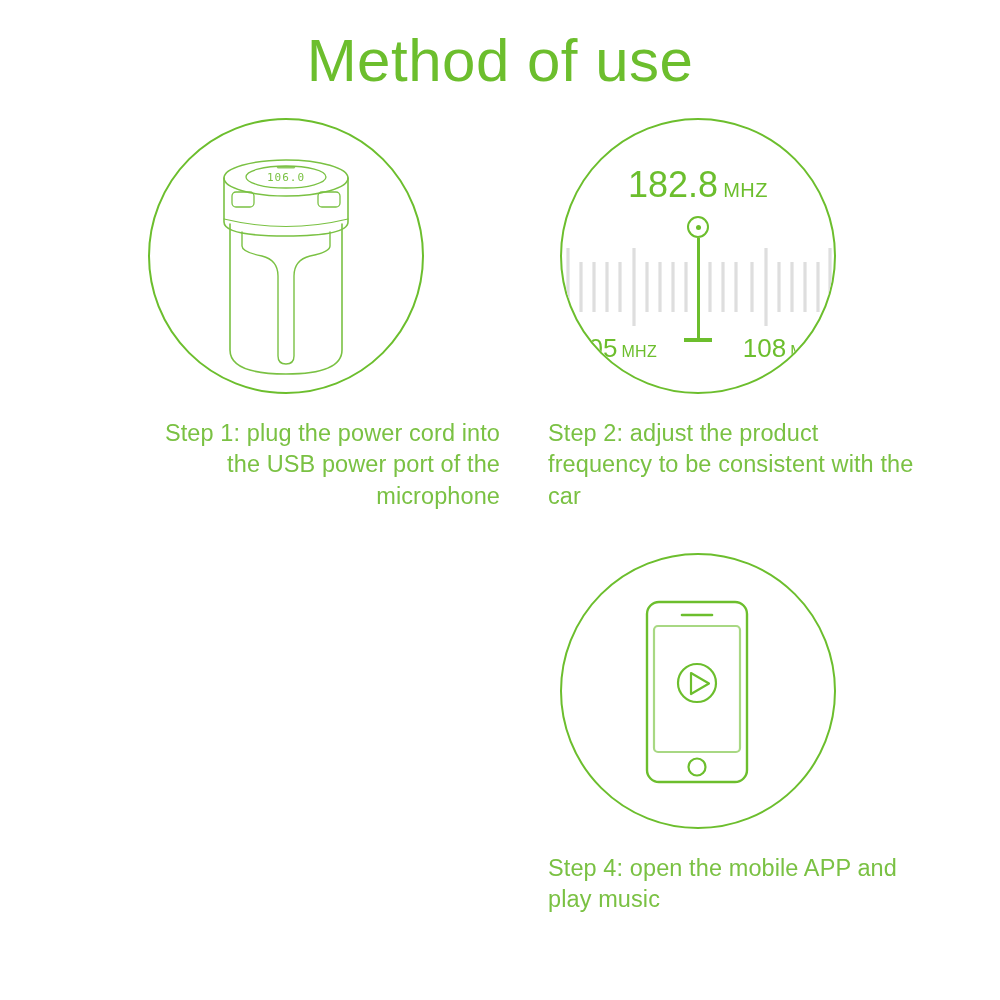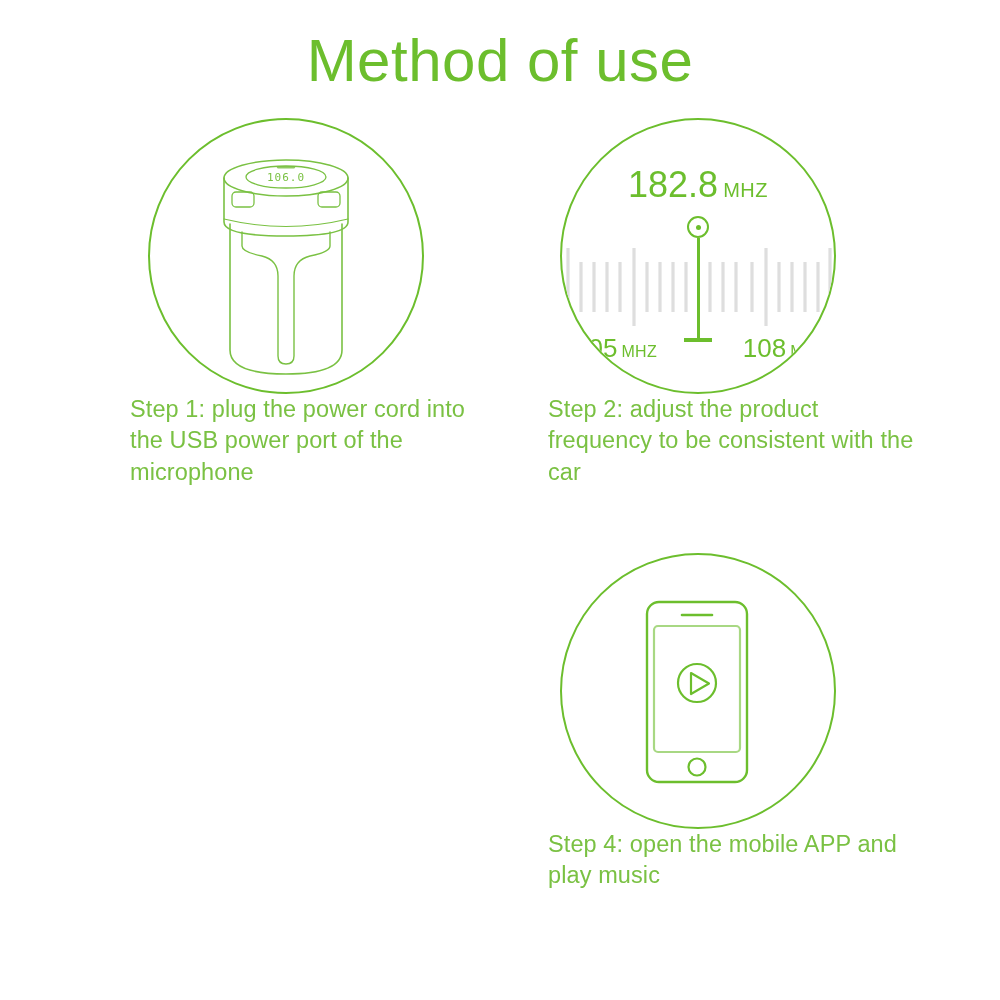--- a/index.html
+++ b/index.html
@@ -39,21 +39,21 @@
     top: 118px;
     left: 0;
     width: 1000px;
     height: 870px;
   }
 
   .step {
     position: absolute;
     width: 420px;
   }
-  .step-1 { left: 130px; top: 0px; }
+  .step-1 { left: 130px; top: 0px; text-align: right; }
   .step-2 { left: 548px; top: 0px; }
   .step-3 { left: 130px; top: 435px; }
   .step-4 { left: 548px; top: 435px; }
 
   .circle-wrap {
     position: relative;
     width: 276px;
     height: 276px;
     margin-left: 18px;
   }
@@ -63,20 +63,21 @@
   .circle {
     position: absolute;
     inset: 0;
     border: 2px solid #6CBE2D;
     border-radius: 50%;
     overflow: hidden;
     background: #ffffff;
   }
 
   .caption {
+    margin-top: 24px;
     font-size: 23.5px;
     line-height: 1.33;
     color: #7AC143;
     letter-spacing: 0.1px;
     font-weight: 400;
     width: 370px;
   }
 
   
   .device-svg { position: absolute; left: 0; top: 0; }

